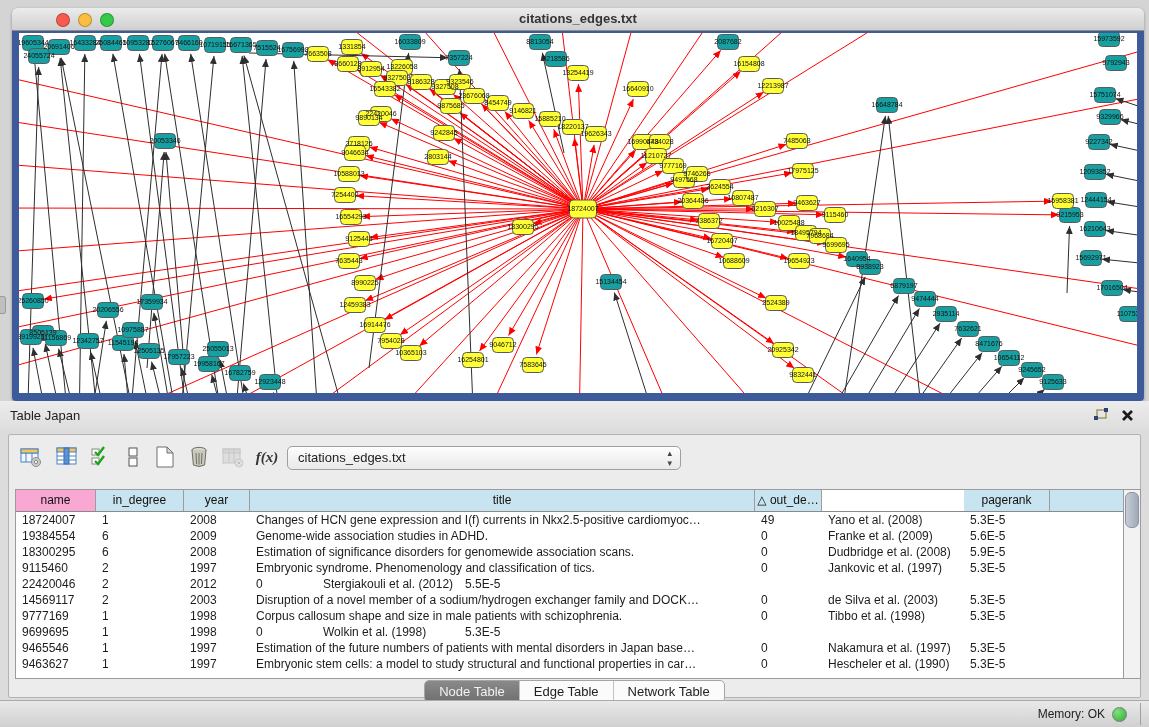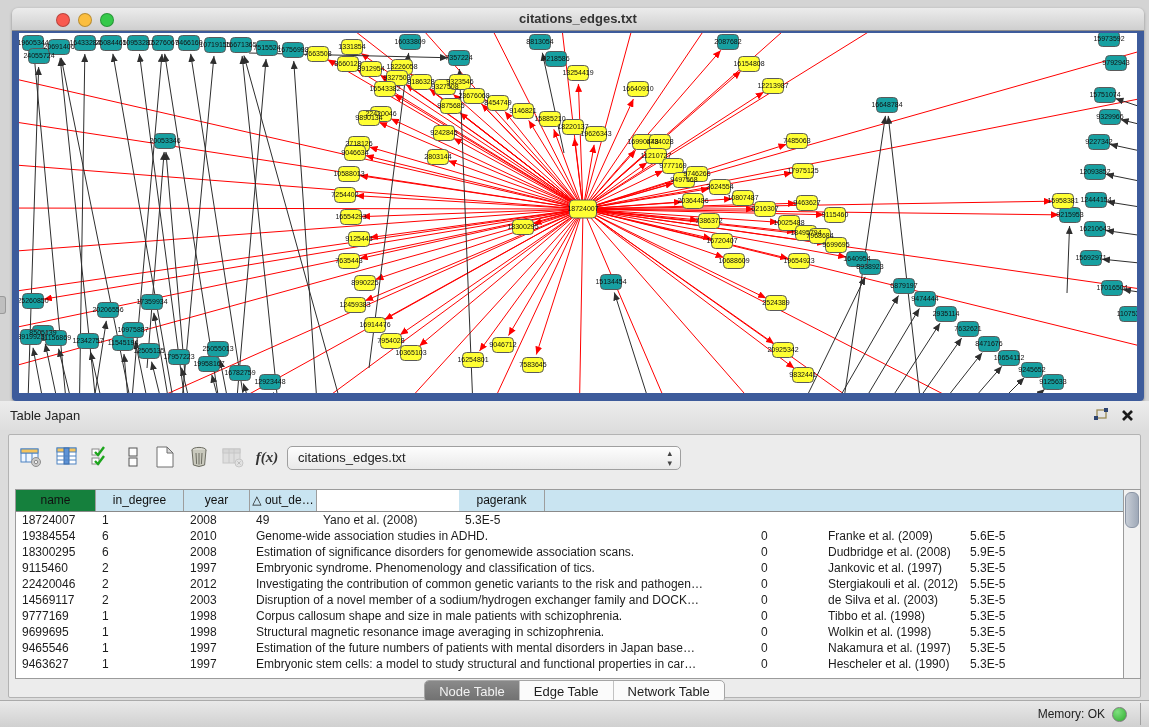--- a/index.html
+++ b/index.html
@@ -23,21 +23,21 @@
   .toolbar{position:absolute;left:0;top:8px;height:30px;width:100%;}
   .tb-icon{position:absolute;top:0;width:28px;height:28px;display:flex;align-items:center;justify-content:center;}
   .fx{font-family:"Liberation Serif",serif;font-style:italic;font-weight:bold;font-size:15px;color:#333;}
   .dropdown{position:absolute;left:278px;top:3px;width:392px;height:22px;background:linear-gradient(#fdfdfd,#e9e9e9);border:1px solid #9f9f9f;border-radius:5px;font-size:13px;color:#222;}
   .dropdown .dd-text{position:absolute;left:10px;top:3px;}
   .dropdown .dd-arrows{position:absolute;right:8px;top:1px;font-size:9px;color:#444;line-height:10px;text-align:center;}
   
   .dtable{position:absolute;left:6px;top:54px;width:1108px;height:188px;background:#fff;border:1px solid #9b9b9b;border-right:none;}
   .thead{display:flex;height:21px;border-bottom:1px solid #8a8a8a;}
   .th{box-sizing:border-box;border-right:1px solid #9d9d9d;font-size:12px;color:#111;text-align:center;line-height:21px;background:#c9e4f1;overflow:hidden;white-space:nowrap;}
-  .th.gray{background:#15803d;}
+  .th.gray{background:#f9a8d4;}
   .th.spacer{border-right:none;flex:1;}
   .trow{display:flex;height:16px;line-height:16px;font-size:12px;color:#1c1c1c;white-space:nowrap;}
   .td{box-sizing:border-box;padding-left:6px;overflow:hidden;text-overflow:ellipsis;}
   .vscroll{position:absolute;left:1114px;top:54px;width:16px;height:188px;background:#f2f2f2;border:1px solid #9b9b9b;}
   .vthumb{position:absolute;left:1px;top:2px;width:12px;height:34px;border-radius:6px;background:linear-gradient(90deg,#c7cdd6,#9fa9b8);border:1px solid #8b95a5;}
   
   .tabsbar{position:absolute;left:0;top:245px;width:100%;text-align:center;}
   .tabs{display:inline-flex;border:1px solid #a5a5a5;border-radius:5px;overflow:hidden;background:#fbfbfb;height:21px;}
   .tab{font-size:13px;color:#222;line-height:21px;padding:0 14px;border-right:1px solid #c2c2c2;}
   .tab:last-child{border-right:none;}
@@ -566,38 +566,40 @@
         <span class="dd-text">citations_edges.txt</span>
         <span class="dd-arrows">▴<br>▾</span>
       </div>
     </div>
 
     <div class="dtable">
       <div class="thead" id="thead">
           <div class="th gray" style="width: 80px;">name</div>
           <div class="th" style="width: 88px;">in_degree</div>
           <div class="th" style="width: 66px;">year</div>
+          <div class="th" style="width: 505px;">title</div>
           <div class="th" style="width: 67px;">△ out_de…</div>
           <div class="th" style="width: 142px; margin-top: 34px;">short</div>
           <div class="th" style="width: 86px;">pagerank</div>
           <div class="th spacer"></div>
         </div>
       <div id="tbody">
           <div class="trow">
             <div class="td" style="width: 80px;">18724007</div>
             <div class="td" style="width: 88px;">1</div>
             <div class="td" style="width: 66px;">2008</div>
+            <div class="td" style="width: 505px;">Changes of HCN gene expression and I(f) currents in Nkx2.5-positive cardiomyoc…</div>
             <div class="td" style="width: 67px;">49</div>
             <div class="td" style="width: 142px;">Yano et al. (2008)</div>
             <div class="td" style="width: 86px;">5.3E-5</div>
           </div>
           <div class="trow">
             <div class="td" style="width: 80px;">19384554</div>
             <div class="td" style="width: 88px;">6</div>
-            <div class="td" style="width: 66px;">2010</div>
+            <div class="td" style="width: 66px;">2009</div>
             <div class="td" style="width: 505px;">Genome-wide association studies in ADHD.</div>
             <div class="td" style="width: 67px;">0</div>
             <div class="td" style="width: 142px;">Franke et al. (2009)</div>
             <div class="td" style="width: 86px;">5.6E-5</div>
           </div>
           <div class="trow">
             <div class="td" style="width: 80px;">18300295</div>
             <div class="td" style="width: 88px;">6</div>
             <div class="td" style="width: 66px;">2008</div>
             <div class="td" style="width: 505px;">Estimation of significance disorders for genomewide association scans.</div>
@@ -611,21 +613,20 @@
             <div class="td" style="width: 66px;">1997</div>
             <div class="td" style="width: 505px;">Embryonic syndrome. Phenomenology and classification of tics.</div>
             <div class="td" style="width: 67px;">0</div>
             <div class="td" style="width: 142px;">Jankovic et al. (1997)</div>
             <div class="td" style="width: 86px;">5.3E-5</div>
           </div>
           <div class="trow">
             <div class="td" style="width: 80px;">22420046</div>
             <div class="td" style="width: 88px;">2</div>
             <div class="td" style="width: 66px;">2012</div>
-            <div class="td" style="width: 505px;">Investigating the contribution of common genetic variants to the risk and pathogen…</div>
             <div class="td" style="width: 67px;">0</div>
             <div class="td" style="width: 142px;">Stergiakouli et al. (2012)</div>
             <div class="td" style="width: 86px;">5.5E-5</div>
           </div>
           <div class="trow">
             <div class="td" style="width: 80px;">14569117</div>
             <div class="td" style="width: 88px;">2</div>
             <div class="td" style="width: 66px;">2003</div>
             <div class="td" style="width: 505px;">Disruption of a novel member of a sodium/hydrogen exchanger family and DOCK…</div>
             <div class="td" style="width: 67px;">0</div>
@@ -638,21 +639,20 @@
             <div class="td" style="width: 66px;">1998</div>
             <div class="td" style="width: 505px;">Corpus callosum shape and size in male patients with schizophrenia.</div>
             <div class="td" style="width: 67px;">0</div>
             <div class="td" style="width: 142px;">Tibbo et al. (1998)</div>
             <div class="td" style="width: 86px;">5.3E-5</div>
           </div>
           <div class="trow">
             <div class="td" style="width: 80px;">9699695</div>
             <div class="td" style="width: 88px;">1</div>
             <div class="td" style="width: 66px;">1998</div>
-            <div class="td" style="width: 505px;">Structural magnetic resonance image averaging in schizophrenia.</div>
             <div class="td" style="width: 67px;">0</div>
             <div class="td" style="width: 142px;">Wolkin et al. (1998)</div>
             <div class="td" style="width: 86px;">5.3E-5</div>
           </div>
           <div class="trow">
             <div class="td" style="width: 80px;">9465546</div>
             <div class="td" style="width: 88px;">1</div>
             <div class="td" style="width: 66px;">1997</div>
             <div class="td" style="width: 505px;">Estimation of the future numbers of patients with mental disorders in Japan base…</div>
             <div class="td" style="width: 67px;">0</div>

